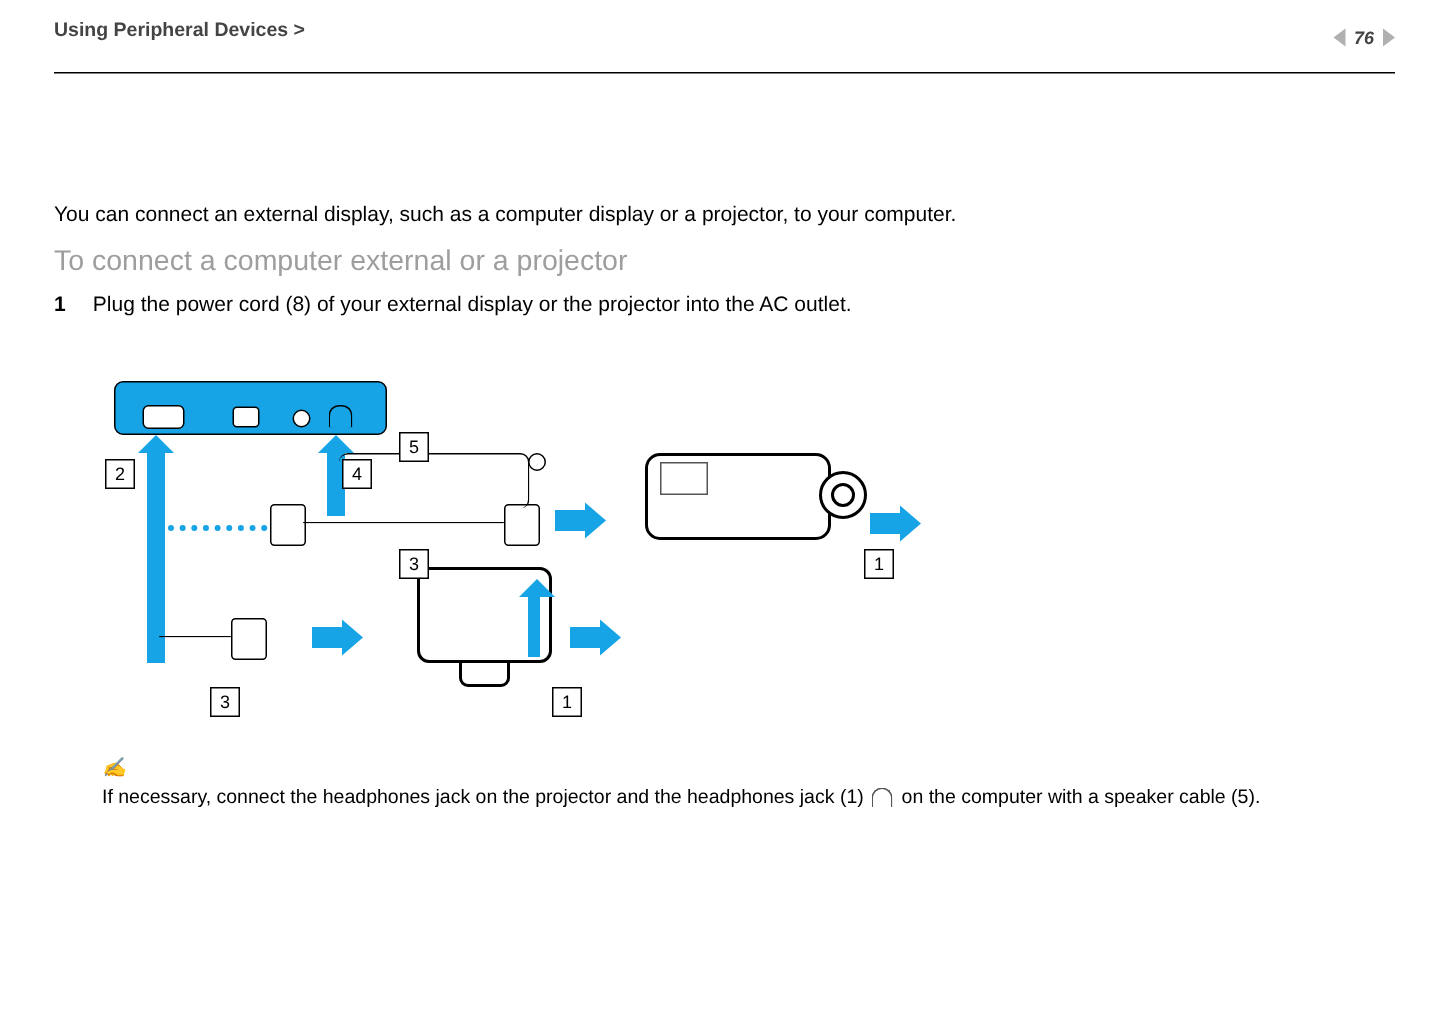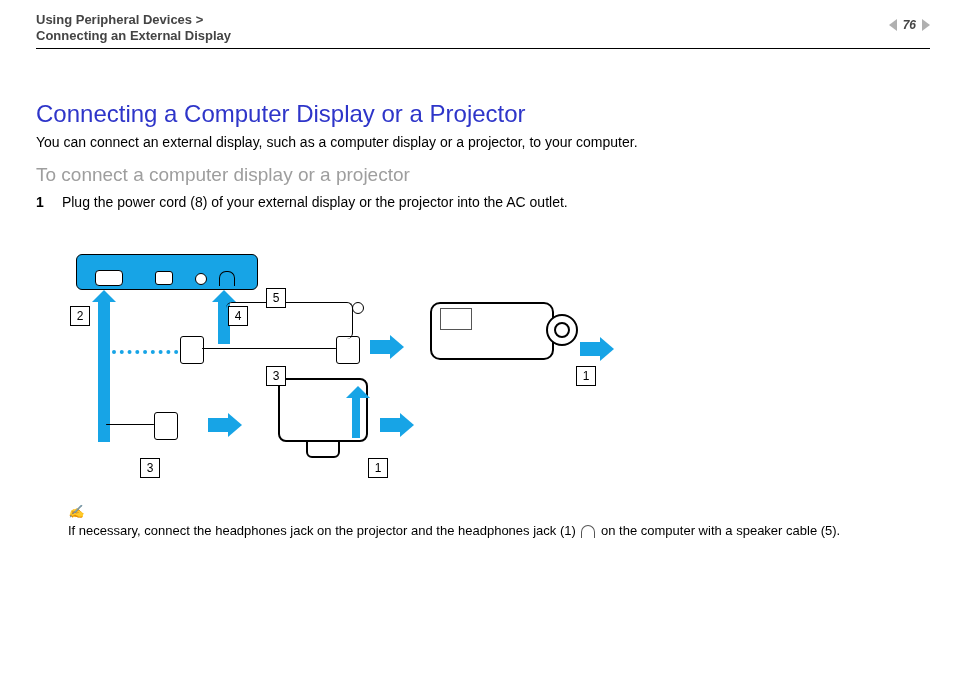--- a/index.html
+++ b/index.html
@@ -47,32 +47,30 @@
   .note-icon{font-style:italic;color:#444;display:block;margin-bottom:4px;}
   .hp-inline{display:inline-block;width:12px;height:12px;border:1.5px solid #555;border-bottom:none;border-radius:7px 7px 0 0;vertical-align:middle;margin:0 2px;}
 </style>
 </head>
 <body>
 
 <div class="page">
 
   <div class="header">
     <div class="bc1">Using Peripheral Devices &gt;</div>
-    <div class="bc2">Connecting an External Display</div>
     <div class="pgwrap">
       <div class="tri-left"></div>
       <div class="pgnum">76</div>
       <div class="tri-right"></div>
     </div>
   </div>
   <div class="rule"></div>
 
-  <div class="h1">Connecting a Computer Display or a Projector</div>
   <div class="intro">You can connect an external display, such as a computer display or a projector, to your computer.</div>
-  <div class="h2">To connect a computer display or a projector</div>
+  <div class="h2">To connect a computer external or a projector</div>
 
   <div class="ol">
     <div class="li">
       <span class="lin">1</span>
       <span class="lit">Plug the power cord (8) of your external display or the projector into the AC outlet.</span>
     </div>
   </div>
 
   <div class="diagram">
 

